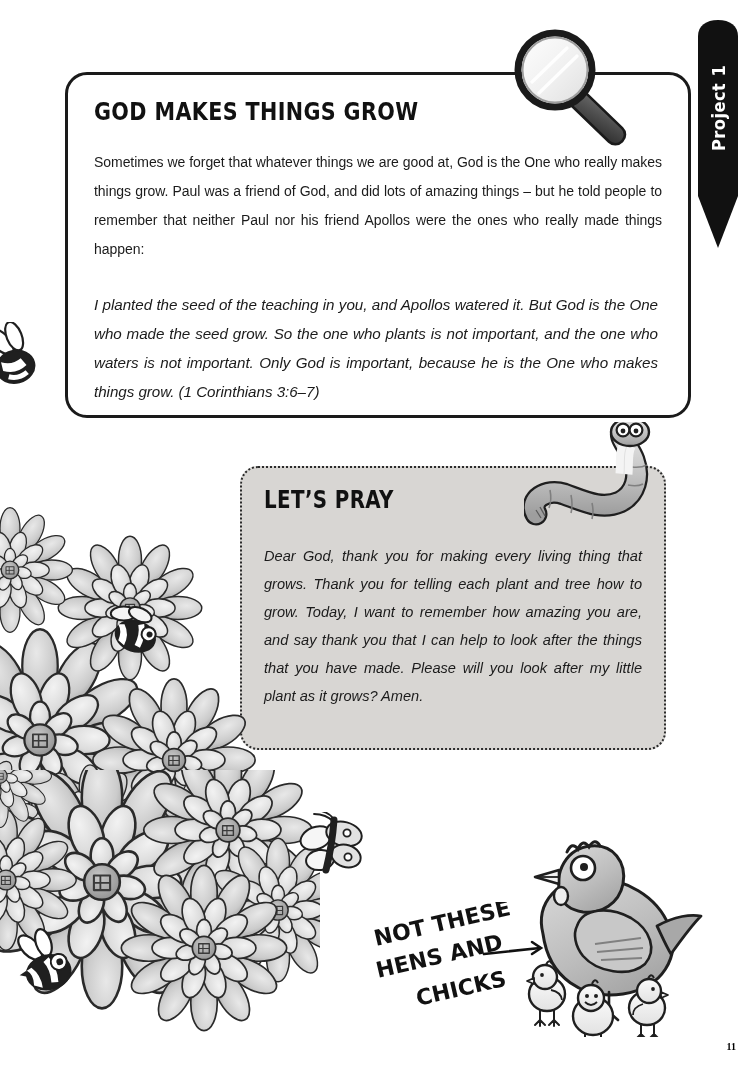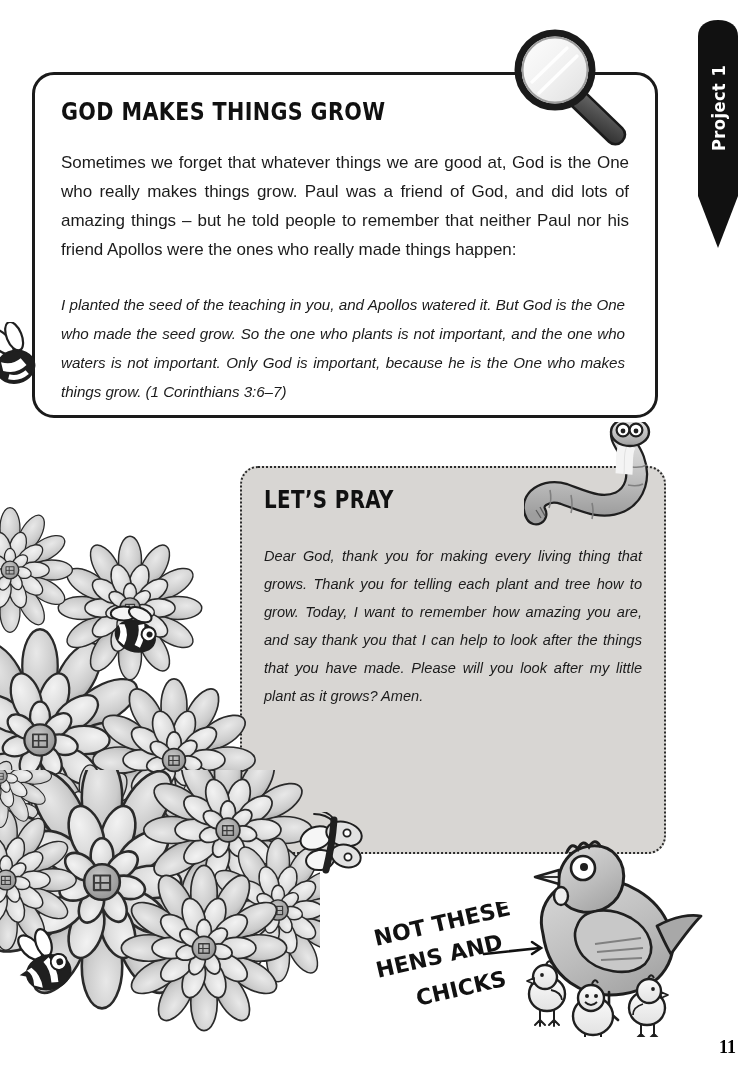--- a/index.html
+++ b/index.html
@@ -14,21 +14,21 @@
     position: relative;
     width: 754px;
     height: 1080px;
     overflow: hidden;
     background: #ffffff;
   }
 
   
   #main-box {
     position: absolute;
-    left: 32px;
+    left: 65px;
     top: 72px;
     width: 626px;
     height: 346px;
     border: 3.5px solid #1a1a1a;
     border-radius: 22px;
     background: #ffffff;
     box-sizing: border-box;
     z-index: 3;
   }
   #main-box-inner {
@@ -38,21 +38,21 @@
     font-family: "Liberation Sans Narrow", "DejaVu Sans Condensed", "Liberation Sans", sans-serif;
     font-weight: bold;
     font-size: 25px;
     letter-spacing: 0.4px;
     color: #111111;
     margin: 0 0 22px 0;
     transform: scaleX(0.92);
     transform-origin: left center;
   }
   .body-text {
-    font-size: 17px;
+    font-size: 14px;
     line-height: 29px;
     color: #1b1b1b;
     text-align: justify;
     margin: 0;
     letter-spacing: -0.05px;
   }
   .scripture-text {
     font-size: 15.2px;
     line-height: 29px;
     color: #1b1b1b;
@@ -61,21 +61,21 @@
     margin: 26px 4px 0 0;
     letter-spacing: -0.05px;
   }
 
   
   #pray-box {
     position: absolute;
     left: 240px;
     top: 466px;
     width: 426px;
-    height: 388px;
+    height: 284px;
     background: #d8d6d3;
     border: 2.5px dotted #2b2b2b;
     border-radius: 18px;
     box-sizing: border-box;
     z-index: 2;
   }
   #pray-box-inner {
     padding: 18px 22px 0 22px;
   }
   .pray-heading {
@@ -129,24 +129,24 @@
     letter-spacing: 0.5px;
     writing-mode: vertical-rl;
     transform: rotate(180deg);
     pointer-events: none;
   }
 
   
   #page-number {
     position: absolute;
     right: 18px;
-    bottom: 22px;
+    bottom: 28px;
     font-family: "Liberation Serif", serif;
     font-weight: bold;
-    font-size: 18px;
+    font-size: 10px;
     color: #000000;
     z-index: 6;
   }
 
   
   .art {
     position: absolute;
     pointer-events: none;
   }
   #art-flowers-mid { left: -26px; top: 440px; z-index: 4; }

